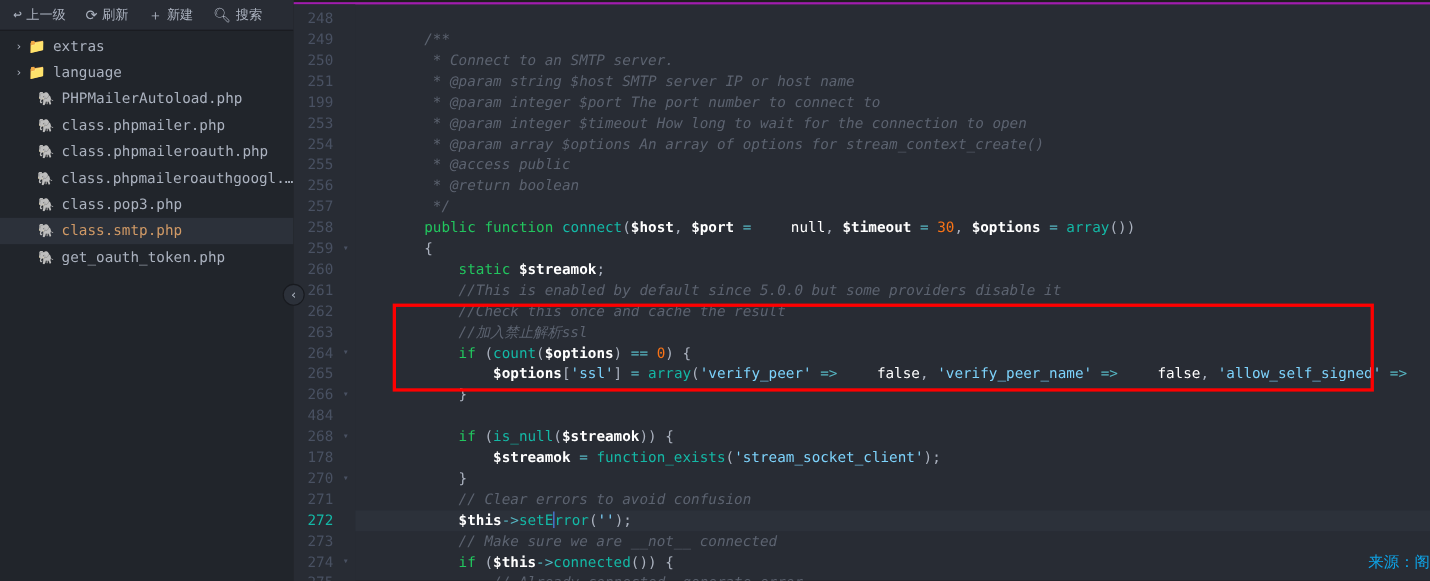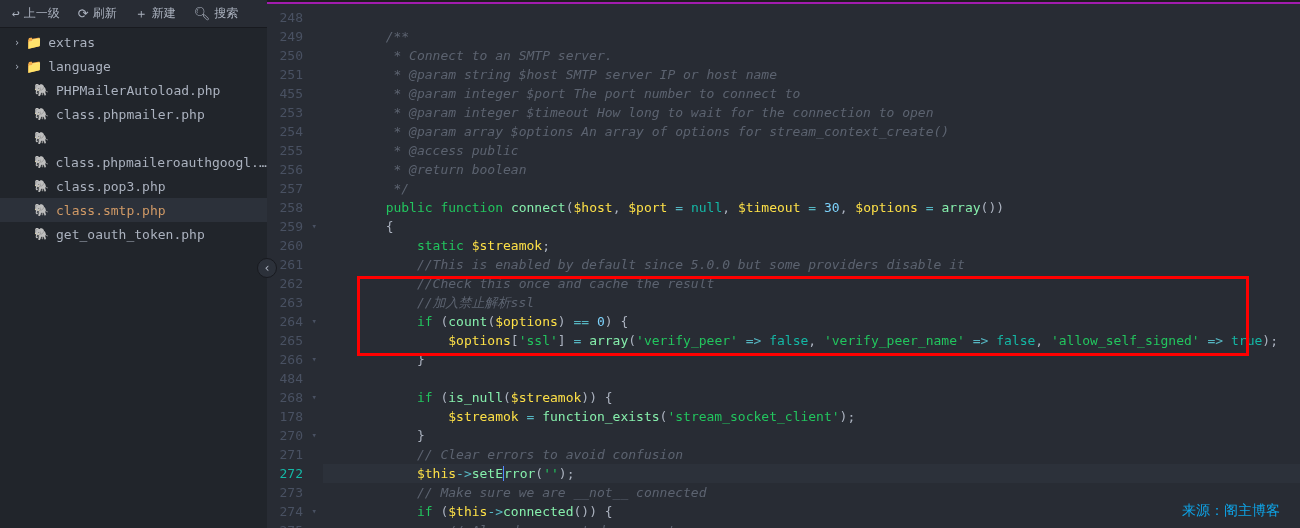--- a/index.html
+++ b/index.html
@@ -140,27 +140,27 @@
   display: inline-block;
   width: 1px;
   height: 15px;
   background: #528bff;
   vertical-align: middle;
   margin-bottom: 2px;
 }
 
 .c-comment { color: #5c6370; font-style: italic; }
 .c-keyword { color: #22c55e; }
-.c-func { color: #86efac; }
-.c-var { color: #fde047; }
+.c-func { color: #14b8a6; }
+.c-var { color: #ffffff; font-weight: bold; }
 .c-punc { color: #abb2bf; }
 .c-op { color: #56b6c2; }
-.c-num { color: #7dd3fc; }
-.c-bool { color: #14b8a6; }
-.c-str { color: #22c55e; }
+.c-num { color: #f97316; }
+.c-bool { color: #ffffff; margin-left: 28px; }
+.c-str { color: #7dd3fc; }
 </style>
 </head>
 <body>
 
 <div class="container">
   <div class="sidebar">
     <div class="toolbar">
       <div class="tool-btn">
         <span class="icon">↩</span>
         <span>上一级</span>
@@ -193,20 +193,21 @@
       <div class="tree-item file">
         <span class="php-icon">🐘</span>
         <span class="label">PHPMailerAutoload.php</span>
       </div>
       <div class="tree-item file">
         <span class="php-icon">🐘</span>
         <span class="label">class.phpmailer.php</span>
       </div>
       <div class="tree-item file">
         <span class="php-icon">🐘</span>
+        <span class="label">class.phpmaileroauth.php</span>
       </div>
       <div class="tree-item file">
         <span class="php-icon">🐘</span>
         <span class="label">class.phpmaileroauthgoogl...</span>
       </div>
       <div class="tree-item file">
         <span class="php-icon">🐘</span>
         <span class="label">class.pop3.php</span>
       </div>
       <div class="tree-item file selected">
@@ -223,21 +224,21 @@
       <span>‹</span>
     </div>
   </div>
 
   <div class="editor">
     <div class="gutter" id="gutter">
         <div class="ln">248</div>
         <div class="ln">249</div>
         <div class="ln">250</div>
         <div class="ln">251</div>
-        <div class="ln">455</div>
+        <div class="ln">199</div>
         <div class="ln">253</div>
         <div class="ln">254</div>
         <div class="ln">255</div>
         <div class="ln">256</div>
         <div class="ln">257</div>
         <div class="ln">258</div>
         <div class="ln fold">259</div>
         <div class="ln">260</div>
         <div class="ln">261</div>
         <div class="ln">262</div>

